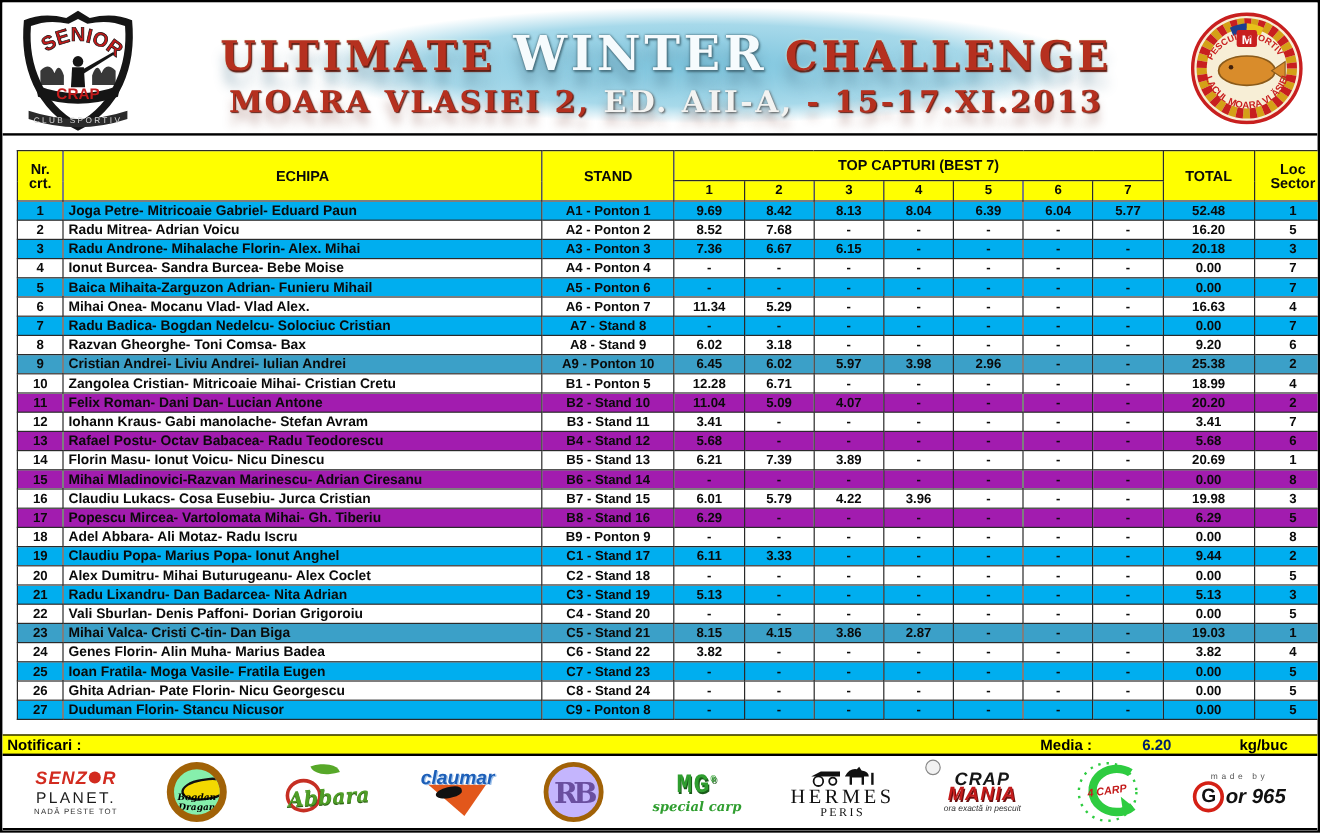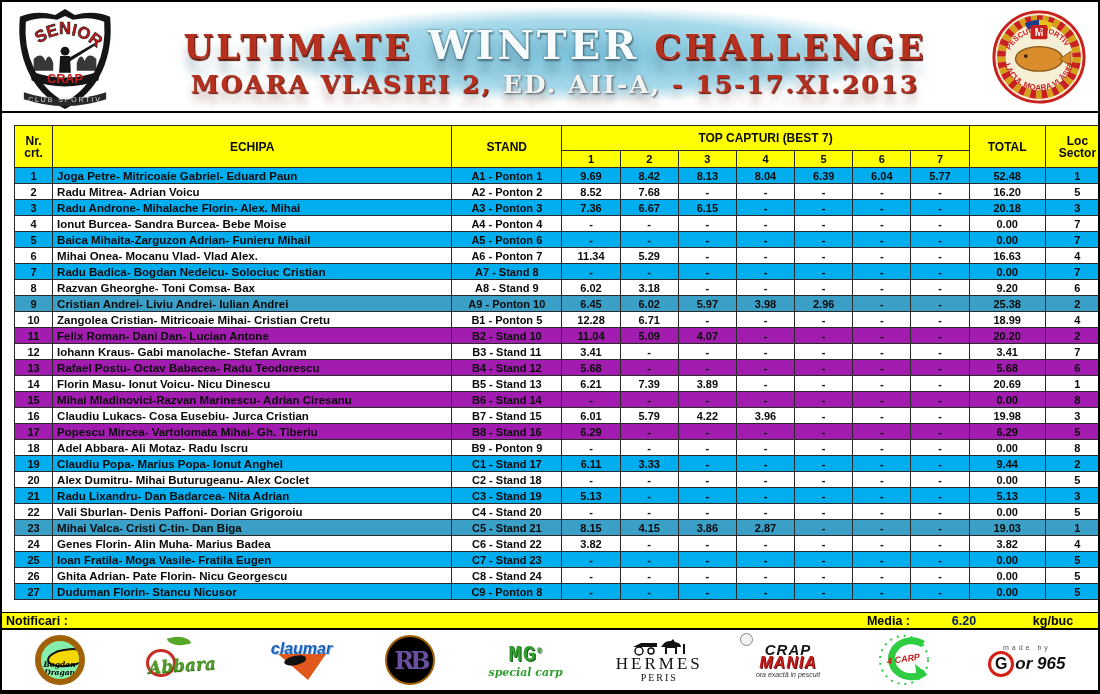--- a/index.html
+++ b/index.html
@@ -65,21 +65,21 @@
 
   .ab-wrap { position:relative; width:80px; height:50px; }
   .ab-leaf { position:absolute; left:30px; top:0; width:22px; height:12px; background:#57a829; border-radius:0 100% 0 100%; transform:rotate(-18deg); }
   .ab-apple { position:absolute; left:8px; top:14px; width:30px; height:28px; border:3px solid #c62f23; border-radius:50%; }
   .ab-text { position:absolute; left:10px; top:20px; font-family:"DejaVu Serif", serif; font-style:italic; font-weight:bold; font-size:17px; color:#4f9e27; transform:rotate(-4deg); text-shadow:0 1px 0 #2d6414; }
 
   .cl-text { font-weight:bold; font-style:italic; font-size:16px; color:#1d5fb8; text-shadow:1px 1px 0 #9fc2ea; }
   .cl-tri { width:0; height:0; border-left:30px solid transparent; border-right:18px solid transparent; border-top:26px solid #e2571b; margin-top:-4px; position:relative; }
   .cl-fish { position:absolute; left:-24px; top:-24px; width:22px; height:9px; background:#111; border-radius:50% 40% 40% 50%; transform:rotate(-12deg); }
 
-  .rb-circle { width:50px; height:50px; border:2px solid #a16207; border-radius:50%; display:flex; align-items:center; justify-content:center; background:#000000; }
+  .rb-circle { width:50px; height:50px; border:4px solid #a16207; border-radius:50%; display:flex; align-items:center; justify-content:center; background:#c4b5fd; }
   .rb-text { font-weight:bold; font-size:24px; color:#6a4fa0; letter-spacing:-4px; font-family:"DejaVu Serif", serif; }
 
   .mg-l1 { font-weight:bold; font-size:22px; color:#2f9e2f; letter-spacing:1px; line-height:20px; text-shadow:1px 1px 0 #1a5c1a;font-family:Liberation Mono, monospace; }
   .mg-reg { font-size:8px; vertical-align:super; }
   .mg-l2 { font-family:"DejaVu Serif", serif; font-style:italic; font-weight:bold; font-size:11px; color:#2f9e2f; }
 
   .hm-l1 { font-family:"Liberation Serif", serif; font-size:17px; letter-spacing:3px; color:#111; line-height:16px; }
   .hm-l2 { font-family:"Liberation Serif", serif; font-size:10px; letter-spacing:2px; color:#111; }
 
   .cm-l1 { font-weight:bold; font-style:italic; font-size:15px; color:#161616; line-height:13px; letter-spacing:1px; }
@@ -583,20 +583,25 @@
   <div class="notif-strip">
     <div class="notif-label">Notificari :</div>
     <div style="flex:1"></div>
     <div class="media-label">Media :</div>
     <div class="media-value">6.20</div>
     <div class="media-unit">kg/buc</div>
   </div>
 
   <div class="sponsor-band">
 
+    <div class="sp">
+      <div class="sz-l1"><span>SENZ</span><span class="sz-ball"></span><span>R</span></div>
+      <div class="sz-l2">PLANET.</div>
+      <div class="sz-l3">NADĂ PESTE TOT</div>
+    </div>
 
     <div class="sp">
       <div class="bd-circle">
         <div class="bd-fish"></div>
         <div class="bd-name"><span>Bogdan</span><br><span>Dragan</span></div>
       </div>
     </div>
 
     <div class="sp">
       <div class="ab-wrap">

